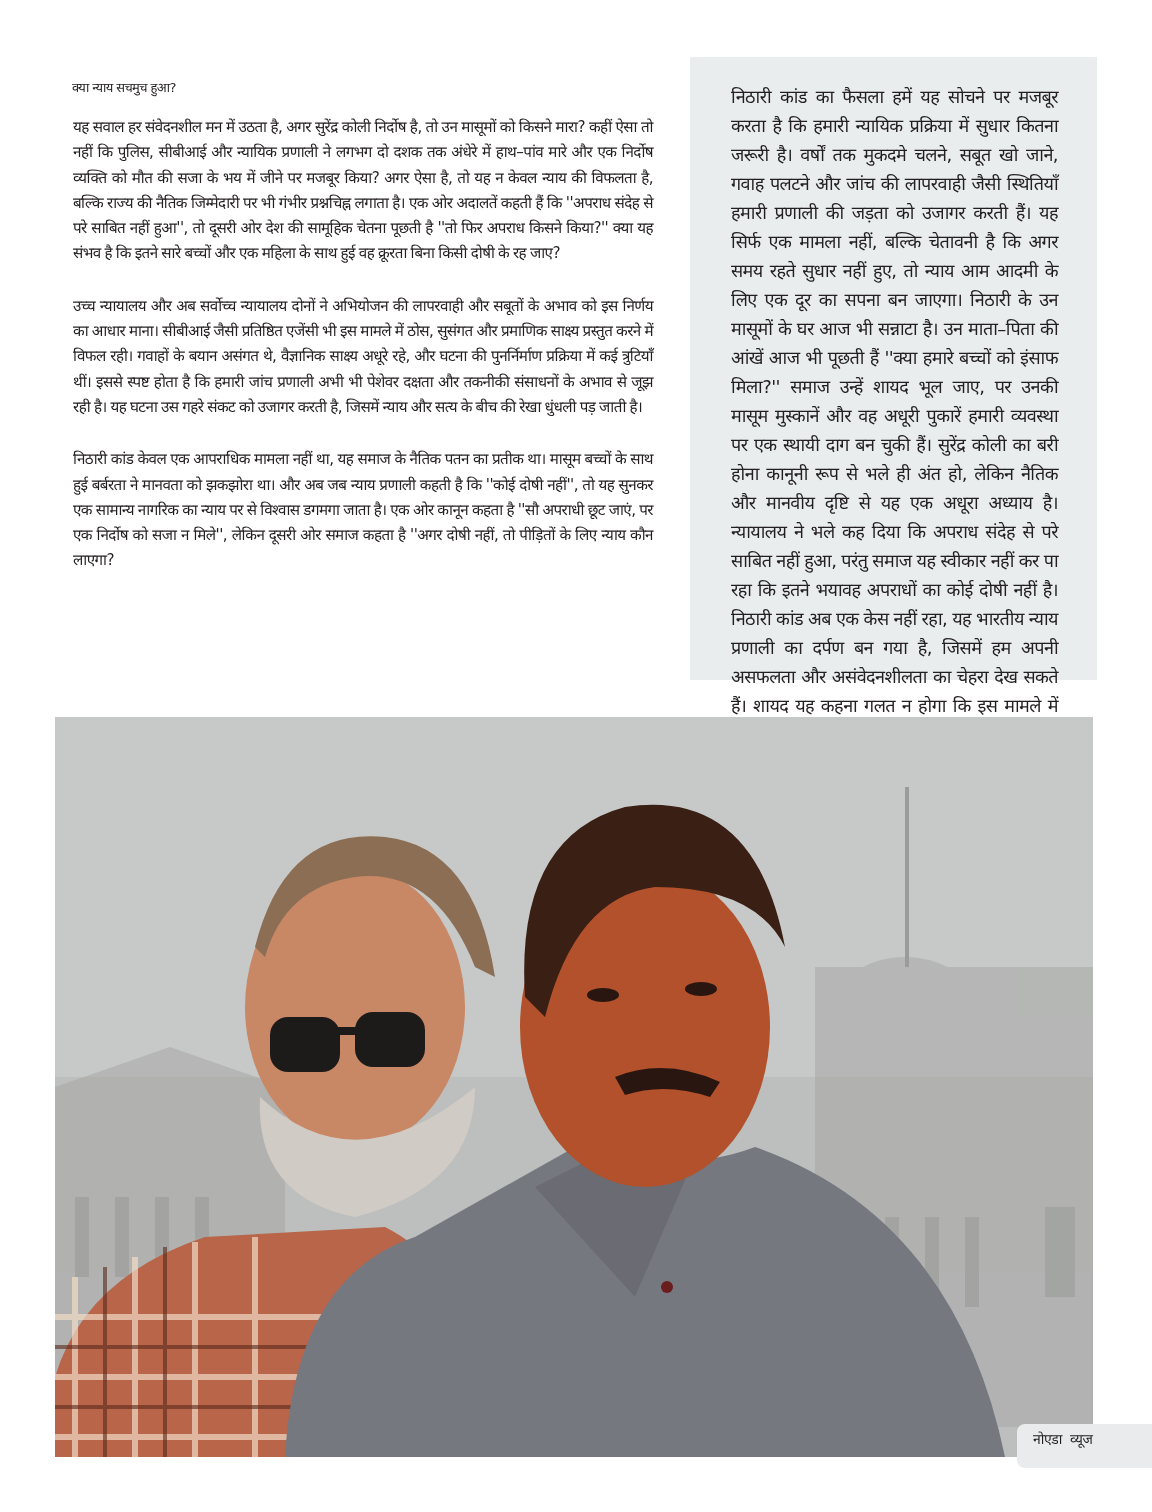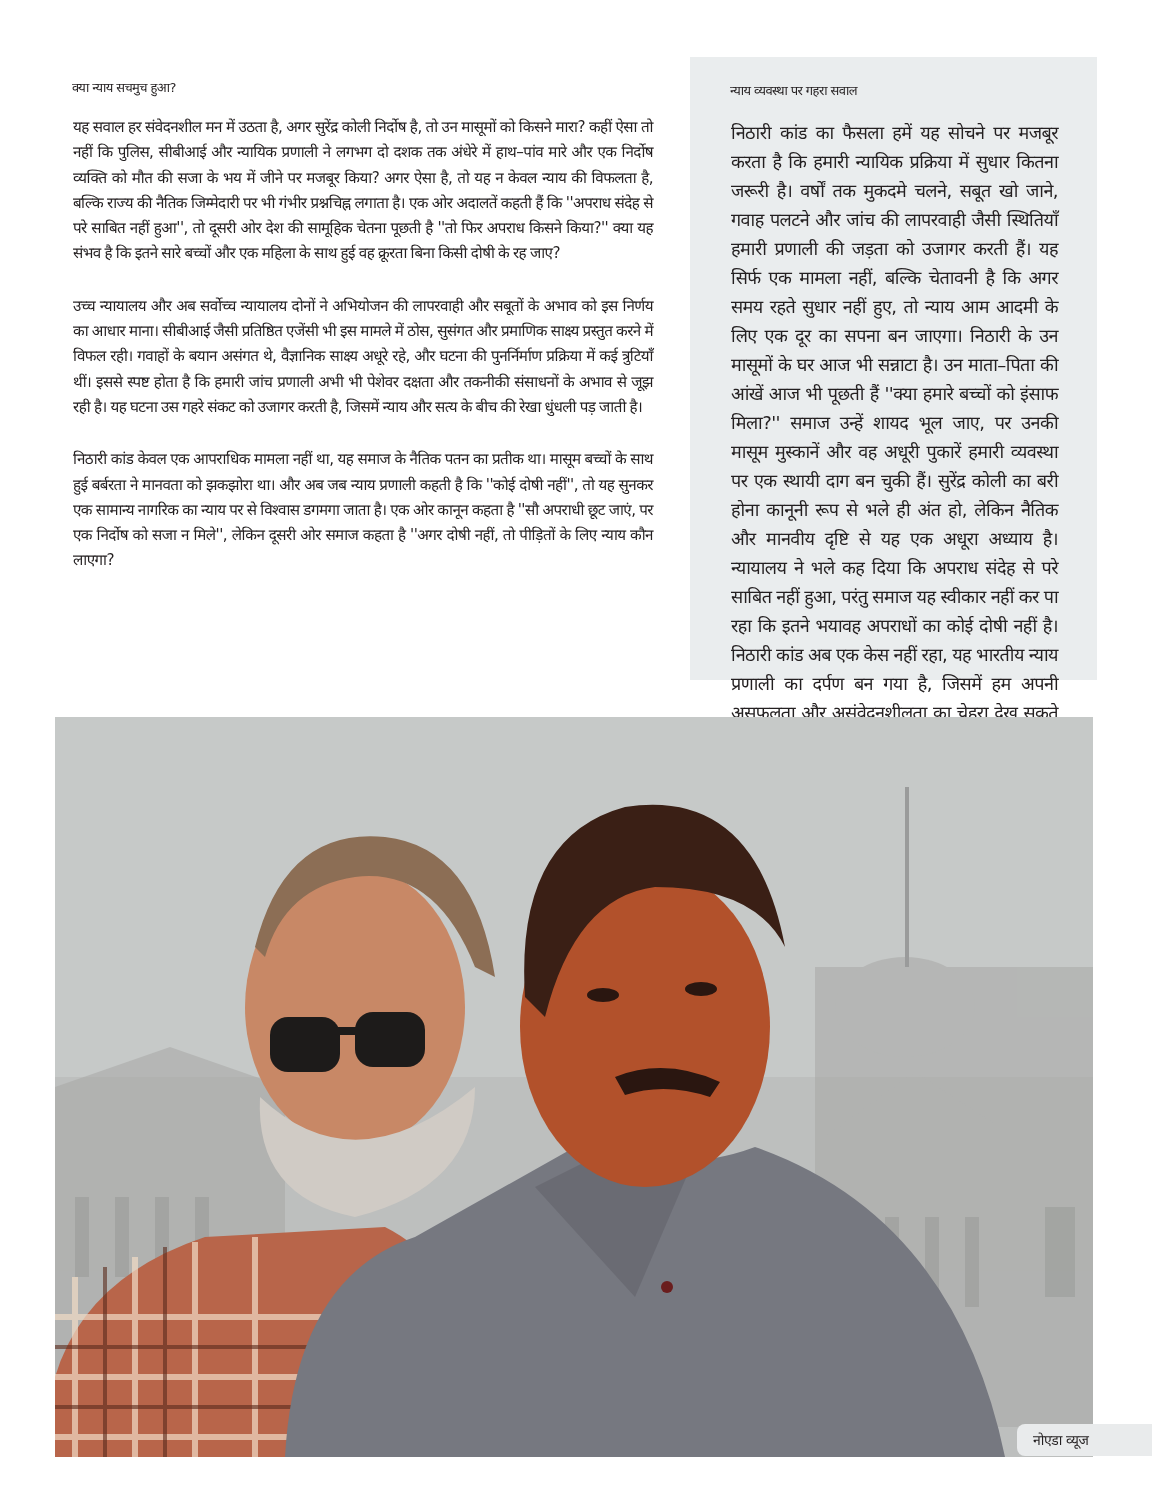--- a/index.html
+++ b/index.html
@@ -9,42 +9,41 @@
     .sidebar { position: absolute; left: 690px; top: 57px; width: 407px; height: 623px;
       background: #eaedee; box-sizing: border-box; padding: 8px 22px 0 24px; }
     .heading { font-weight: normal; font-size: 13px; line-height: 20px; letter-spacing: -0.6px;
       margin: 16px; white-space: nowrap; }
     .para { font-size: 15.2px; line-height: 25.3px; margin: 17px; text-align: justify;
       letter-spacing: -0.55px; word-spacing: -0.5px; }
     .block { margin-bottom: 27px; }
     .sidebar .para { font-size: 18px; line-height: 29px; letter-spacing: -0.55px; }
     .photo { position: absolute; left: 55px; top: 717px; width: 1038px; height: 740px;
       overflow: hidden; background: linear-gradient(180deg, #c9cccb 0%, #b9bcbb 45%, #a9abaa 100%); }
-    .caption-tag { position: absolute; left: 1017px; top: 1424px; width: 135px; height: 32px;
+    .caption-tag { position: absolute; left: 1017px; top: 1424px; width: 135px; height: 44px;
       background: #e9ebec; border-radius: 8px 0 0 8px; box-sizing: border-box; padding-left: 16px;
-      font-size: 14px; line-height: 32px; color: #231f20; letter-spacing: -0.4px; }
+      font-size: 14px; line-height: 32px; color: #231f20; letter-spacing: -0.4px; font-family: Liberation Mono, monospace; }
   </style>
 </head>
 <body>
 
 <div class="col-left">
   <div class="block">
     <h2 class="heading">क्या न्याय सचमुच हुआ?</h2>
     <p class="para">यह सवाल हर संवेदनशील मन में उठता है, अगर सुरेंद्र कोली निर्दोष है, तो उन मासूमों को किसने मारा? कहीं ऐसा तो नहीं कि पुलिस, सीबीआई और न्यायिक प्रणाली ने लगभग दो दशक तक अंधेरे में हाथ–पांव मारे और एक निर्दोष व्यक्ति को मौत की सजा के भय में जीने पर मजबूर किया? अगर ऐसा है, तो यह न केवल न्याय की विफलता है, बल्कि राज्य की नैतिक जिम्मेदारी पर भी गंभीर प्रश्नचिह्न लगाता है। एक ओर अदालतें कहती हैं कि ''अपराध संदेह से परे साबित नहीं हुआ'', तो दूसरी ओर देश की सामूहिक चेतना पूछती है ''तो फिर अपराध किसने किया?'' क्या यह संभव है कि इतने सारे बच्चों और एक महिला के साथ हुई वह क्रूरता बिना किसी दोषी के रह जाए?</p>
   </div>
   <div class="block">
     <p class="para">उच्च न्यायालय और अब सर्वोच्च न्यायालय दोनों ने अभियोजन की लापरवाही और सबूतों के अभाव को इस निर्णय का आधार माना। सीबीआई जैसी प्रतिष्ठित एजेंसी भी इस मामले में ठोस, सुसंगत और प्रमाणिक साक्ष्य प्रस्तुत करने में विफल रही। गवाहों के बयान असंगत थे, वैज्ञानिक साक्ष्य अधूरे रहे, और घटना की पुनर्निर्माण प्रक्रिया में कई त्रुटियाँ थीं। इससे स्पष्ट होता है कि हमारी जांच प्रणाली अभी भी पेशेवर दक्षता और तकनीकी संसाधनों के अभाव से जूझ रही है। यह घटना उस गहरे संकट को उजागर करती है, जिसमें न्याय और सत्य के बीच की रेखा धुंधली पड़ जाती है।</p>
   </div>
   <div class="block">
     <p class="para">निठारी कांड केवल एक आपराधिक मामला नहीं था, यह समाज के नैतिक पतन का प्रतीक था। मासूम बच्चों के साथ हुई बर्बरता ने मानवता को झकझोरा था। और अब जब न्याय प्रणाली कहती है कि ''कोई दोषी नहीं'', तो यह सुनकर एक सामान्य नागरिक का न्याय पर से विश्वास डगमगा जाता है। एक ओर कानून कहता है ''सौ अपराधी छूट जाएं, पर एक निर्दोष को सजा न मिले'', लेकिन दूसरी ओर समाज कहता है ''अगर दोषी नहीं, तो पीड़ितों के लिए न्याय कौन लाएगा?</p>
   </div>
 </div>
 
 <div class="sidebar">
-  <h2 class="heading">न्याय व्यवस्था पर गहरा सवाल</h2>
   <p class="para">निठारी कांड का फैसला हमें यह सोचने पर मजबूर करता है कि हमारी न्यायिक प्रक्रिया में सुधार कितना जरूरी है। वर्षों तक मुकदमे चलने, सबूत खो जाने, गवाह पलटने और जांच की लापरवाही जैसी स्थितियाँ हमारी प्रणाली की जड़ता को उजागर करती हैं। यह सिर्फ एक मामला नहीं, बल्कि चेतावनी है कि अगर समय रहते सुधार नहीं हुए, तो न्याय आम आदमी के लिए एक दूर का सपना बन जाएगा। निठारी के उन मासूमों के घर आज भी सन्नाटा है। उन माता–पिता की आंखें आज भी पूछती हैं ''क्या हमारे बच्चों को इंसाफ मिला?'' समाज उन्हें शायद भूल जाए, पर उनकी मासूम मुस्कानें और वह अधूरी पुकारें हमारी व्यवस्था पर एक स्थायी दाग बन चुकी हैं। सुरेंद्र कोली का बरी होना कानूनी रूप से भले ही अंत हो, लेकिन नैतिक और मानवीय दृष्टि से यह एक अधूरा अध्याय है। न्यायालय ने भले कह दिया कि अपराध संदेह से परे साबित नहीं हुआ, परंतु समाज यह स्वीकार नहीं कर पा रहा कि इतने भयावह अपराधों का कोई दोषी नहीं है। निठारी कांड अब एक केस नहीं रहा, यह भारतीय न्याय प्रणाली का दर्पण बन गया है, जिसमें हम अपनी असफलता और असंवेदनशीलता का चेहरा देख सकते हैं। शायद यह कहना गलत न होगा कि इस मामले में मारे गए बच्चों के साथ–साथ हमारी व्यवस्था का भी एक हिस्सा मर गया और वह था ''न्याय पर विश्वास।''</p>
 </div>
 
 <div class="photo">
   <svg width="1038" height="740" viewBox="0 0 1038 740" xmlns="http://www.w3.org/2000/svg">
 
     <rect x="0" y="0" width="1038" height="740" fill="#c6c9c8"></rect>
     <rect x="0" y="360" width="1038" height="380" fill="#b7b9b8" opacity="0.6"></rect>
     <g opacity="0.55" fill="#a8a8a6">
       <rect x="0" y="370" width="230" height="300"></rect>

